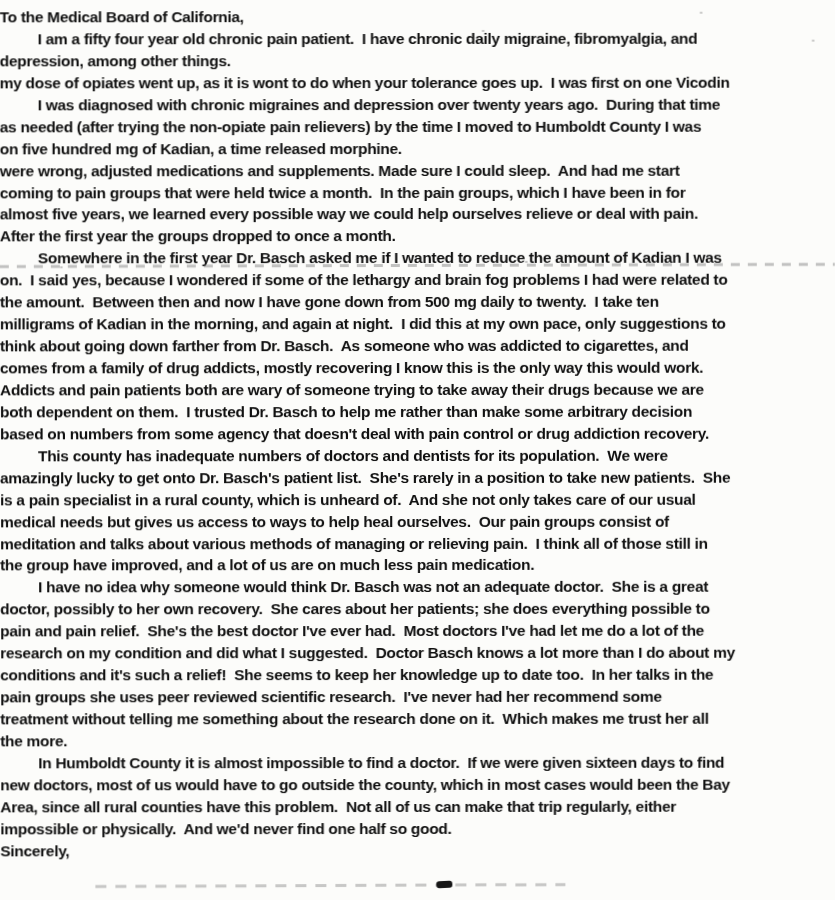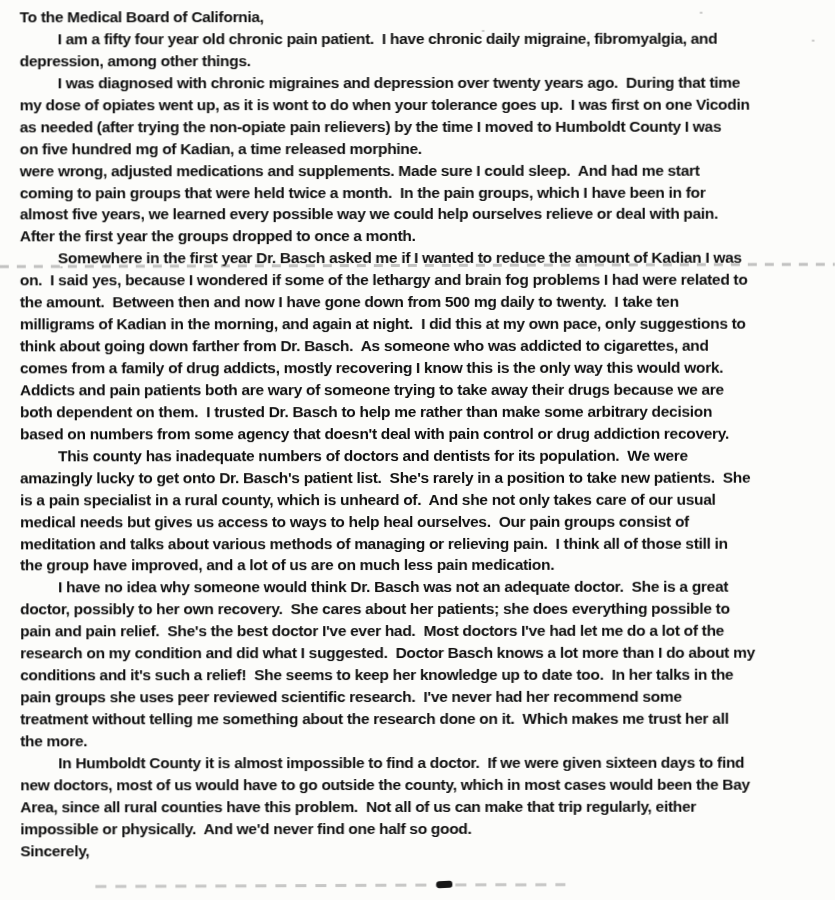--- a/index.html
+++ b/index.html
@@ -8,21 +8,21 @@
     width: 835px;
     height: 900px;
     overflow: hidden;
     background: var(--bg, #fcfcfa);
   }
   .page {
     position: relative;
     width: 835px;
     height: 900px;
     box-sizing: border-box;
-    padding: 6px 4px 0 20px;
+    padding: 6px 4px 0 0;
     font-family: "Liberation Sans", sans-serif;
     font-weight: 700;
     font-size: 15.5px;
     line-height: 21.95px;
     letter-spacing: -0.3px;
     color: var(--ink, #101010);
     filter: blur(0.22px);
     transform: rotate(-0.05deg);
   }
   .line {
@@ -66,22 +66,22 @@
   .speck.s5 { left: 60px;  top: 266px; }
 </style>
 </head>
 <body>
 
 <div class="page">
   <div>
       <div class="line">To the Medical Board of California,</div>
       <div class="line indent">I am a fifty four year old chronic pain patient.  I have chronic daily migraine, fibromyalgia, and</div>
       <div class="line">depression, among other things.</div>
+      <div class="line">my dose of opiates went up, as it is wont to do when your tolerance goes up.  I was first on one Vicodin</div>
       <div class="line indent">I was diagnosed with chronic migraines and depression over twenty years ago.  During that time</div>
-      <div class="line">my dose of opiates went up, as it is wont to do when your tolerance goes up.  I was first on one Vicodin</div>
       <div class="line">as needed (after trying the non-opiate pain relievers) by the time I moved to Humboldt County I was</div>
       <div class="line">on five hundred mg of Kadian, a time released morphine.</div>
       <div class="line">were wrong, adjusted medications and supplements. Made sure I could sleep.  And had me start</div>
       <div class="line">coming to pain groups that were held twice a month.  In the pain groups, which I have been in for</div>
       <div class="line">almost five years, we learned every possible way we could help ourselves relieve or deal with pain.</div>
       <div class="line">After the first year the groups dropped to once a month.</div>
       <div class="line indent">Somewhere in the first year Dr. Basch asked me if I wanted to reduce the amount of Kadian I was</div>
       <div class="line">on.  I said yes, because I wondered if some of the lethargy and brain fog problems I had were related to</div>
       <div class="line">the amount.  Between then and now I have gone down from 500 mg daily to twenty.  I take ten</div>
       <div class="line">milligrams of Kadian in the morning, and again at night.  I did this at my own pace, only suggestions to</div>

